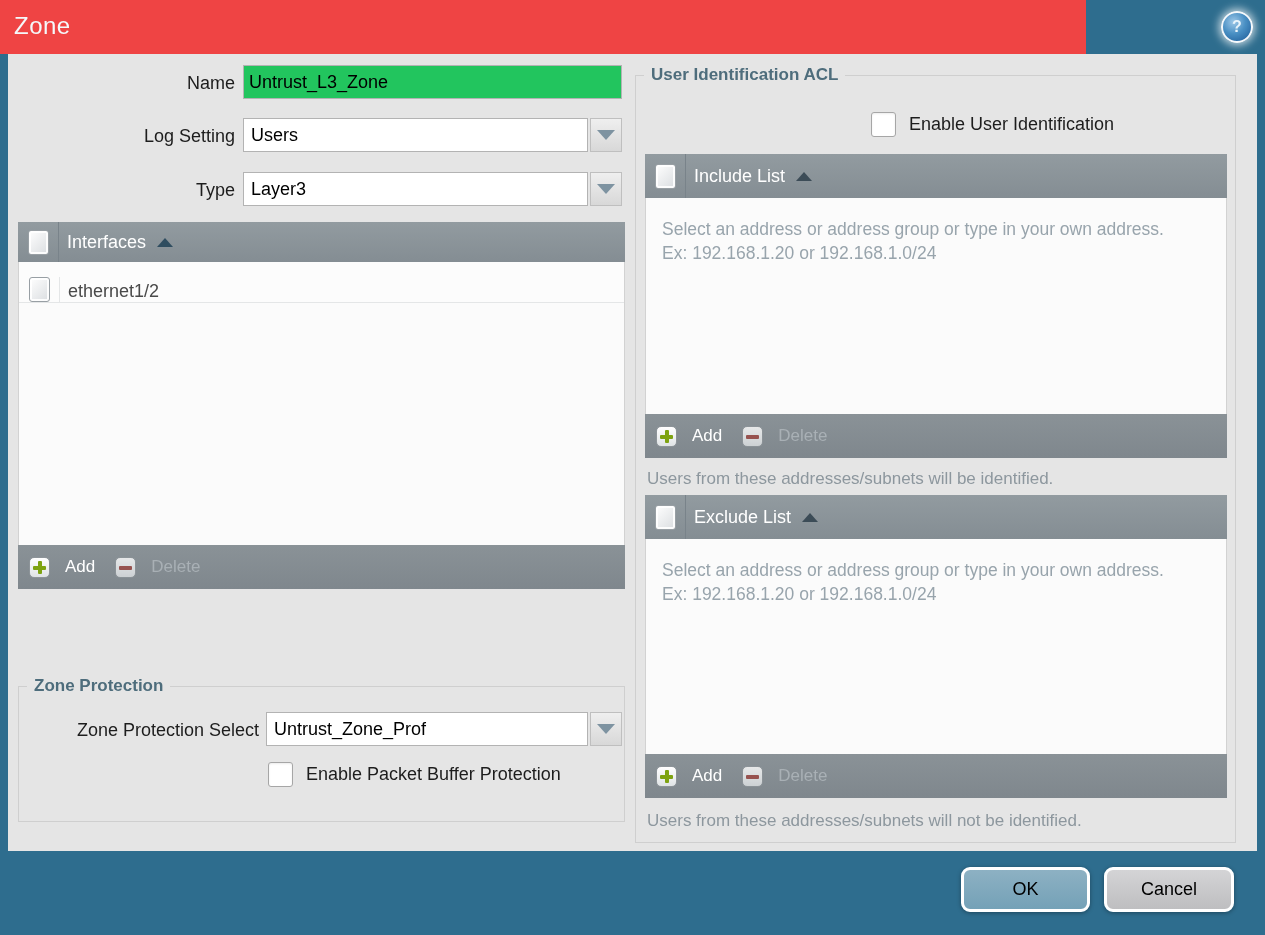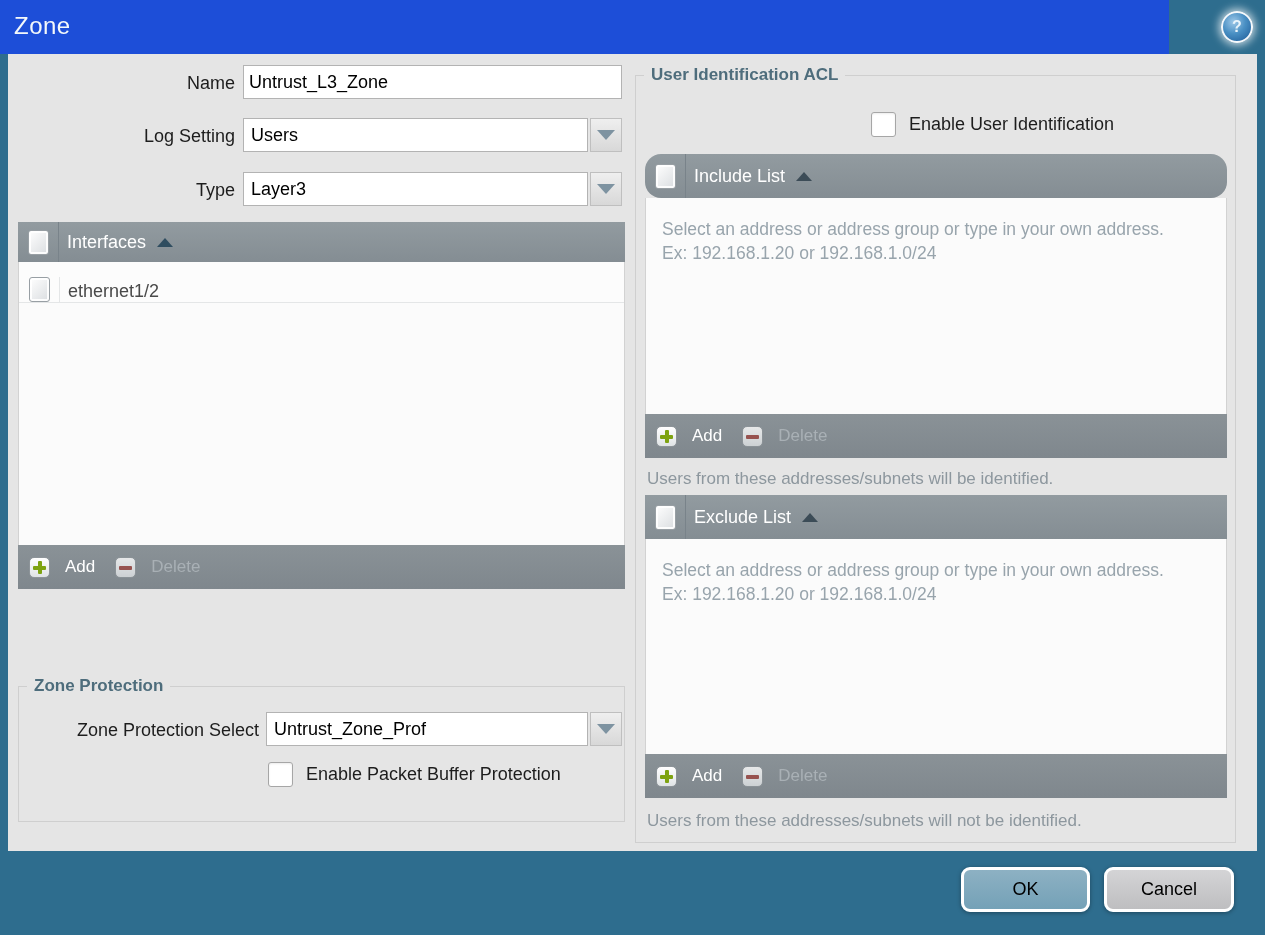--- a/index.html
+++ b/index.html
@@ -3,21 +3,21 @@
 <meta charset="utf-8">
 <style>
   html,body { margin:0; padding:0; }
   body {
     width:1265px; height:935px; position:relative; overflow:hidden;
     background:#2e6d8e;
     font-family:"Liberation Sans", sans-serif;
     -webkit-font-smoothing:antialiased;
   }
   
-  .titlebar { position:absolute; left:0; top:0; width:1169px; height:54px; background:#1d4ed8; }
+  .titlebar { position:absolute; left:0; top:0; width:1086px; height:54px; background:#ef4444; }
   .title-text {
     position:absolute; left:14px; top:12px; color:#f4f8fa;
     font-size:24px; font-weight:300; letter-spacing:.5px;
   }
   .help-circle {
     position:absolute; left:1221px; top:11px; width:28px; height:28px;
     border-radius:50%; cursor:pointer;
     background:radial-gradient(circle at 38% 32%, #9ec8e8, #4a90c4 45%, #2b6ca6 80%);
     border:2px solid rgba(255,255,255,.95);
     box-shadow:0 0 9px 2px rgba(255,255,255,.75);
@@ -29,21 +29,21 @@
     position:absolute; left:8px; top:54px; width:1249px; height:797px;
     background:#e5e5e5;
   }
   
   .f-label {
     position:absolute; width:227px; text-align:right;
     font-size:18px; color:#1d1d1d; line-height:36px;
   }
   .text-input {
     position:absolute; left:235px; width:367px; height:32px;
-    border:1px solid #b3b3b3; background:#ffffff; padding:0 5px;
+    border:1px solid #b3b3b3; background:#22c55e; padding:0 5px;
     font-family:"Liberation Sans", sans-serif; font-size:18px; color:#000;
   }
   .combo { position:absolute; display:flex; height:34px; }
   .combo-text {
     background:#fff; border:1px solid #b3b3b3; display:flex; align-items:center;
     padding-left:7px; font-size:18px; color:#000; box-sizing:border-box;
   }
   .combo-btn {
     width:32px; margin-left:2px; box-sizing:border-box;
     background:linear-gradient(#efefef,#d8d8d8);
@@ -216,21 +216,21 @@
 
   <div class="fbox" style="left:627px; top:21px; width:601px; height:768px;">
     <div class="fbox-legend">User Identification ACL</div>
 
     <div class="cb-row" style="left:235px; top:36px;">
       <div class="form-checkbox"></div>
       <div class="cb-row-label">Enable User Identification</div>
     </div>
 
     <div class="pa-table" style="left:9px; top:78px; width:582px;">
-      <div class="pa-thead" style="height:44px;border-radius:16px;">
+      <div class="pa-thead" style="height:44px;">
         <div class="cb-cell">
           <div class="pa-checkbox"></div>
         </div>
         <div class="th-label-wrap">
           <span class="th-label">Include List</span>
           <span class="tri-up" style="border-bottom-color:#3c4c57;"></span>
         </div>
       </div>
       <div class="pa-body" style="height:216px;">
         <div class="ph-text">Select an address or address group or type in your own address. Ex: 192.168.1.20 or 192.168.1.0/24</div>

